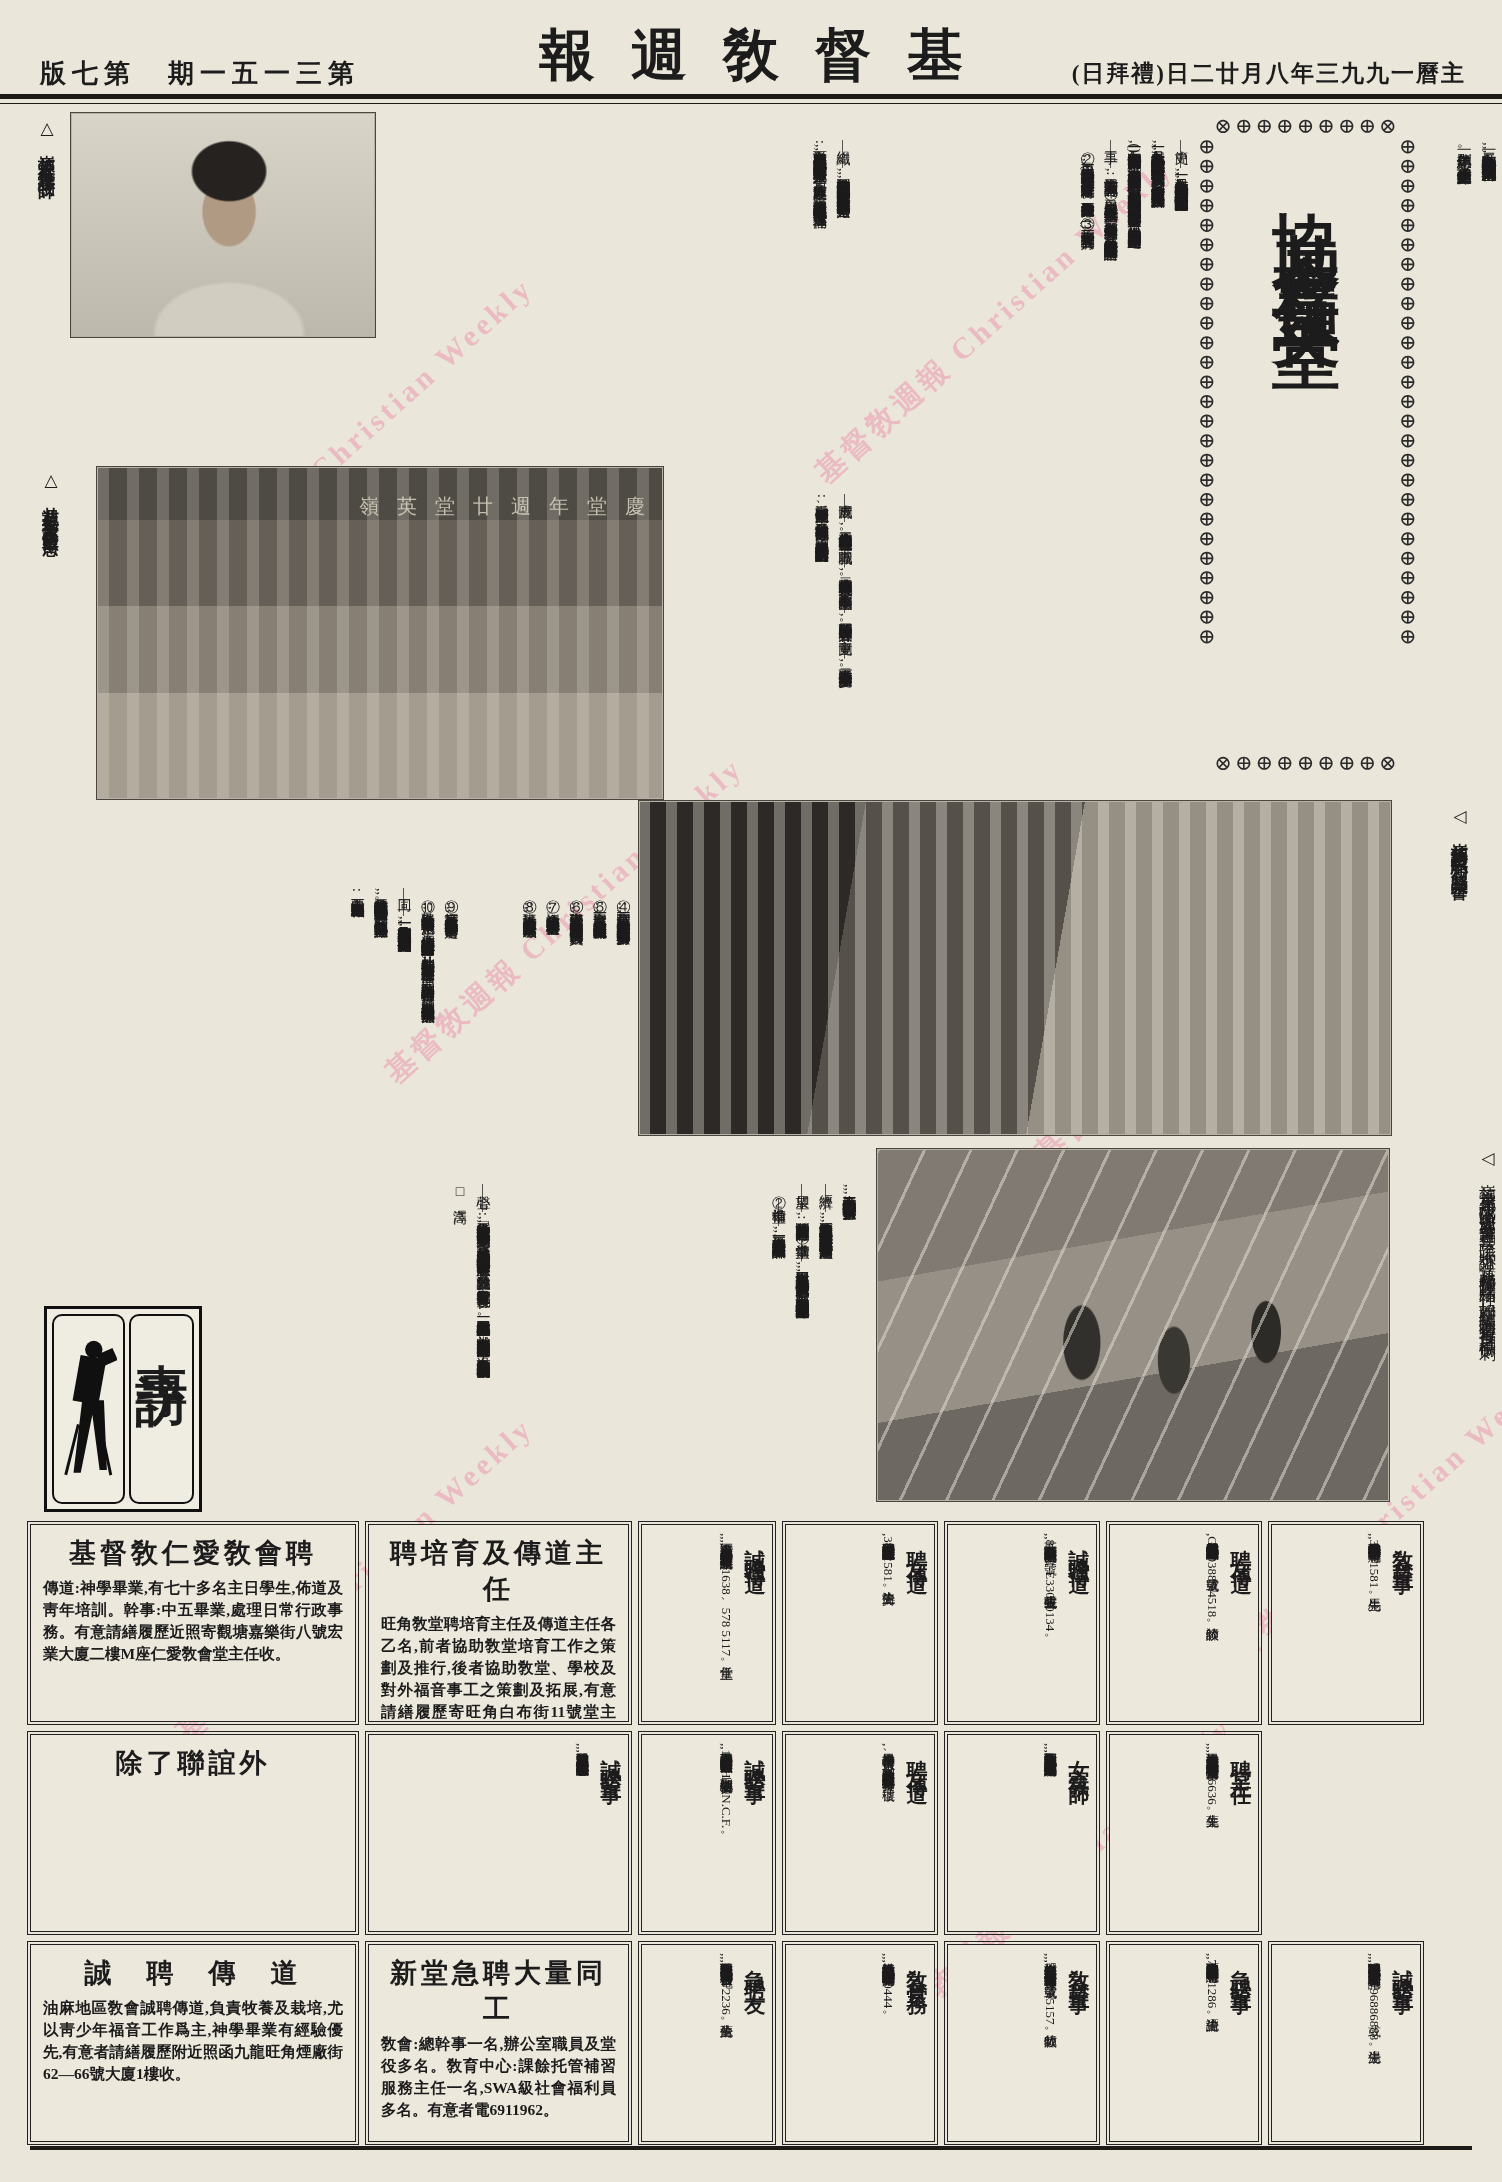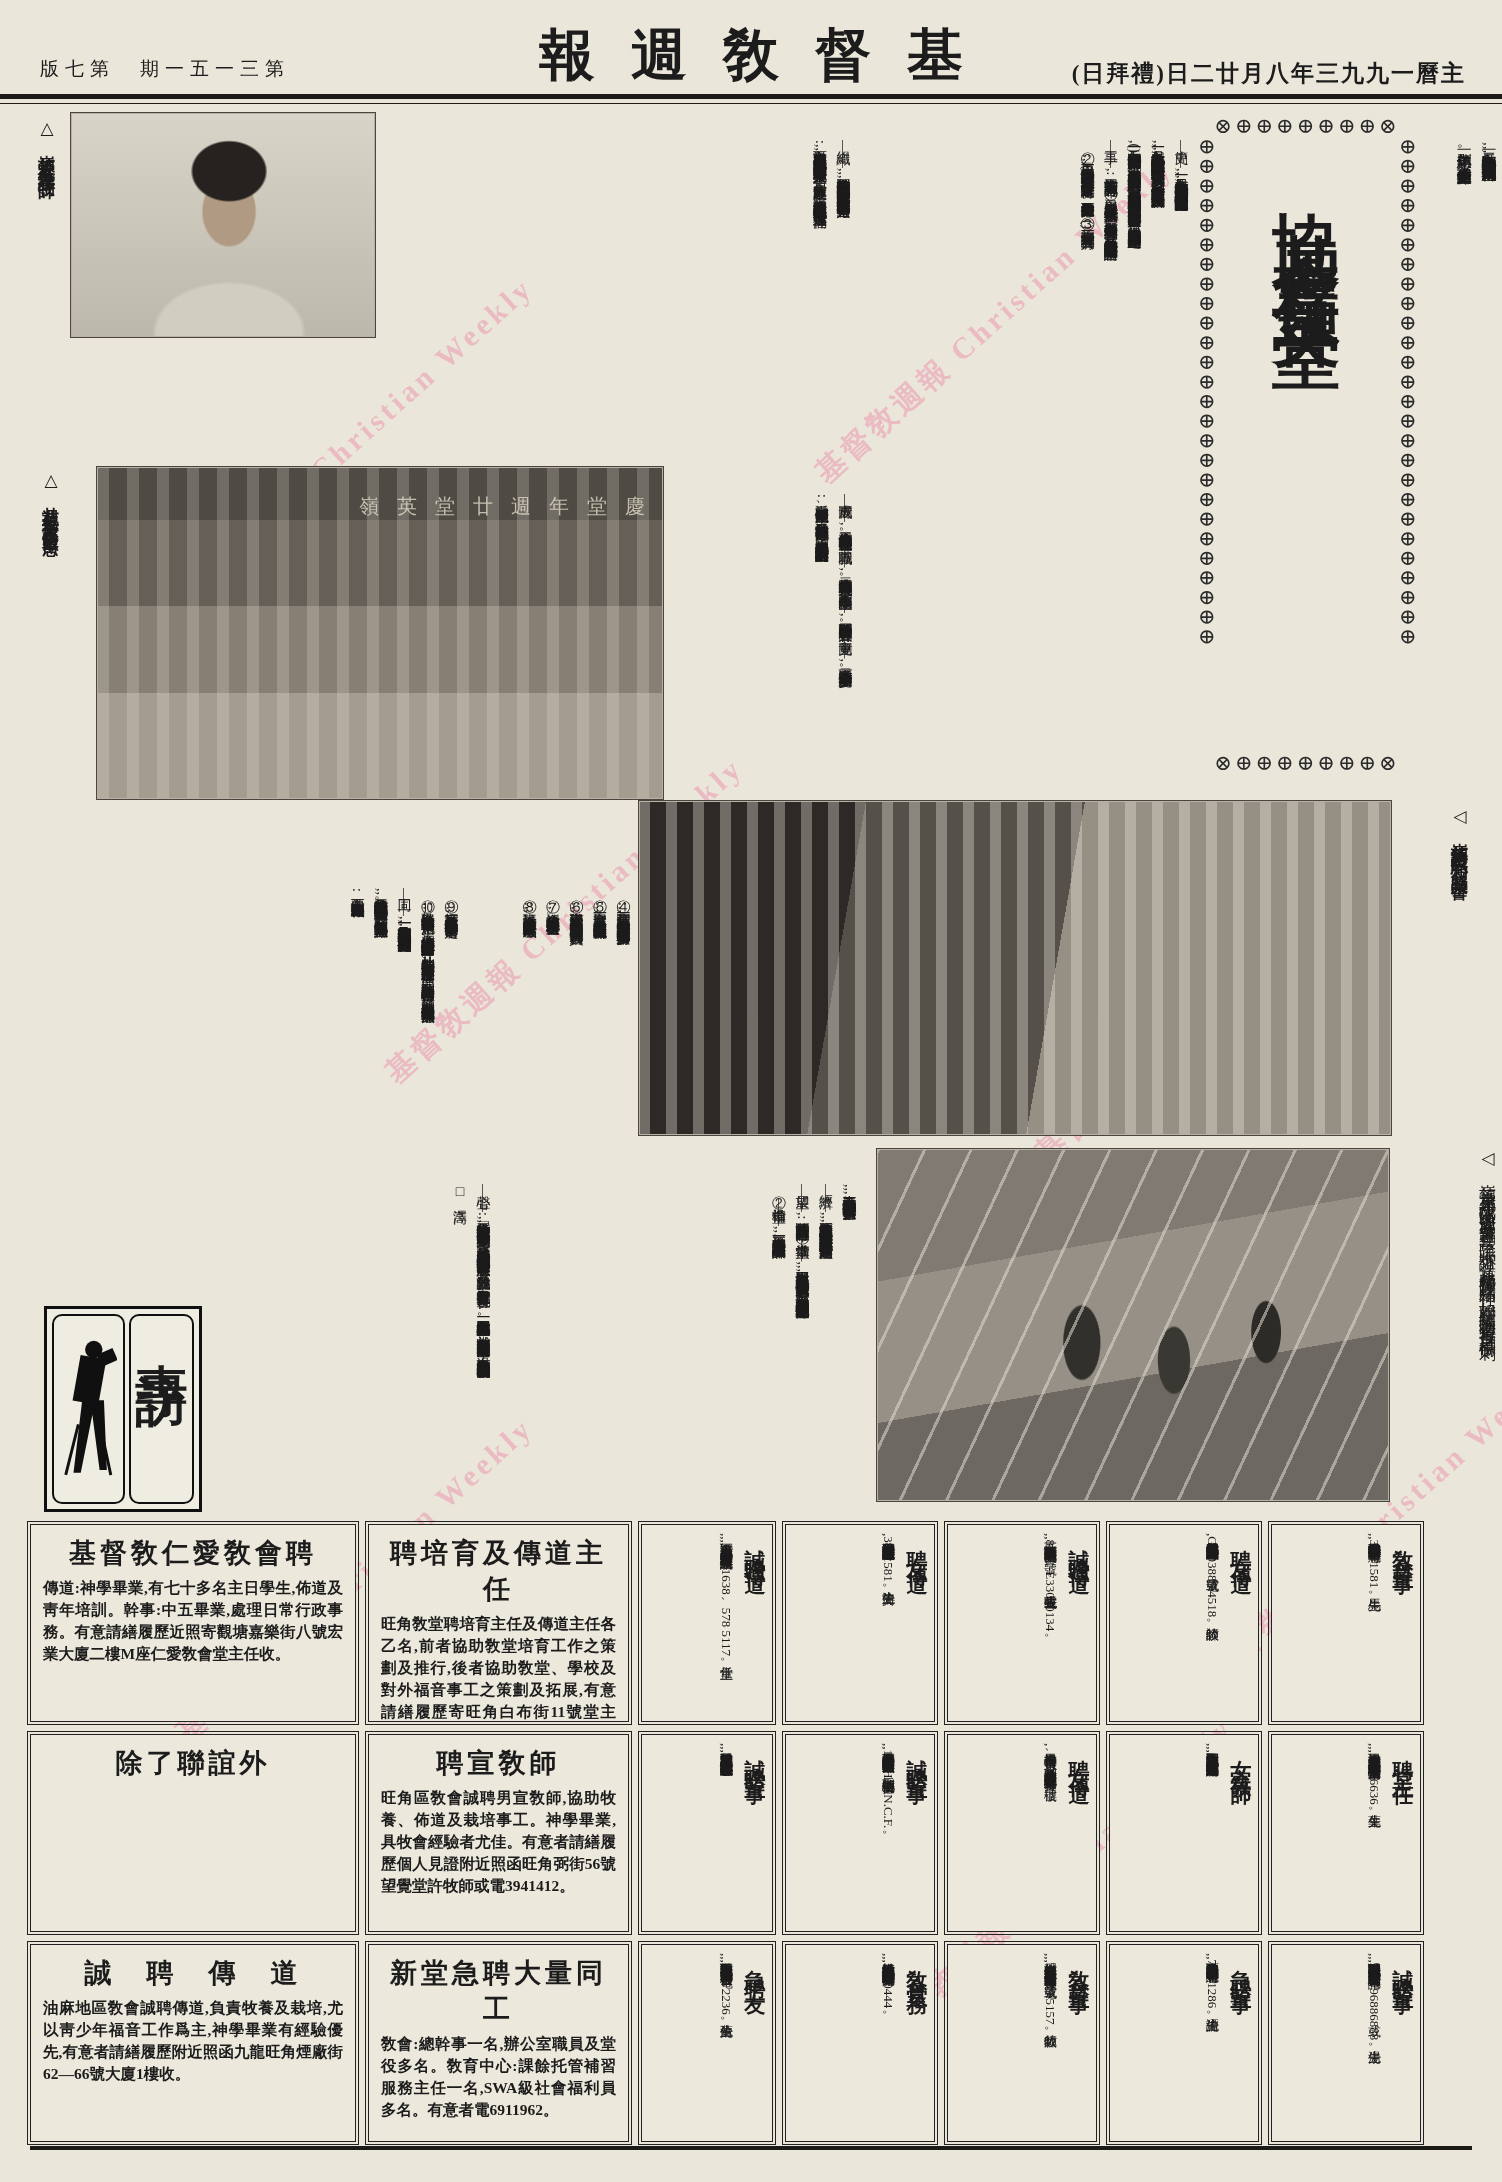--- a/index.html
+++ b/index.html
@@ -1,21 +1,21 @@
 <!DOCTYPE html>
 <html><head>
 <meta charset="utf-8">
 <style>
   html,body{margin:0;padding:0;}
   body{width:1502px;height:2182px;background:#eae6da;position:relative;
        font-family:"Liberation Serif","DejaVu Serif",serif;color:#1c1c1c;overflow:hidden;}
   .page{position:absolute;inset:0;}
 
   
-  .hdr-left{position:absolute;left:40px;top:56px;font-size:19px;font-weight:normal;letter-spacing:6px;}
+  .hdr-left{position:absolute;left:40px;top:56px;font-size:26px;font-weight:bold;letter-spacing:6px;}
   .masthead{position:absolute;left:0;right:0;top:18px;margin:0;text-align:center;
             font-size:56px;font-weight:bold;letter-spacing:36px;text-indent:36px;}
   .hdr-right{position:absolute;right:36px;top:58px;font-size:23px;font-weight:bold;letter-spacing:2px;}
   .rule-a{position:absolute;left:0;right:0;top:94px;height:5px;background:#1d1b18;}
   .rule-b{position:absolute;left:0;right:0;top:103px;height:1px;background:#1d1b18;}
 
   
   .wm{position:absolute;color:#ec9fb4;opacity:.6;font-size:30px;font-weight:bold;
       transform:rotate(-42deg);white-space:nowrap;pointer-events:none;letter-spacing:4px;}
   .wm1{left:120px;top:420px;} .wm2{left:760px;top:300px;} .wm3{left:330px;top:900px;}
@@ -216,24 +216,20 @@
         <div class="ad ad-v"><div class="ad-title">誠聘傳道</div><div class="ad-body">土瓜灣區,男女不拘,神學畢業,有牧會經驗年卅左右,請繕履歷或電712 1638、578 5117堂主任。</div></div>
         <div class="ad ad-v"><div class="ad-title">聘女傳道</div><div class="ad-body">深水埗浸信會誠聘女傳道,有意請繕履歷近照寄深水埗廣利道四號或電3861581龔先生洽。</div></div>
         <div class="ad ad-v"><div class="ad-title">誠聘傳道</div><div class="ad-body">女性,負責一般牧養及關顧工作,函觀塘雲漢街85號E1-E3張先生收或電3040134。</div></div>
         <div class="ad ad-v"><div class="ad-title">聘女傳道</div><div class="ad-body">與敎牧配搭牧養姊妹及主日學事工,函履歷見證寄太古城東海閣G9 03號或電885 4518談牧師。</div></div>
         <div class="ad ad-v"><div class="ad-title">敎會幹事</div><div class="ad-body">聘男委身基督徒任福音堂兼自修室幹事,工作時間下午二至十時主日上午,有意電386 1581馬先生。</div></div>
       </div>
     <div class="ad-row">
         <div class="ad ad-h">
           <div class="ad-title">除了聯誼外</div>
         </div>
-        <div class="ad ad-h">
-          <div class="ad-title">聘宣敎師</div>
-          <div class="ad-body">旺角區敎會誠聘男宣敎師,協助牧養、佈道及栽培事工。神學畢業,具牧會經驗者尤佳。有意者請繕履歷個人見證附近照函旺角弼街56號望覺堂許牧師或電3941412。</div>
-        </div>
         <div class="ad ad-v"><div class="ad-title">誠聘幹事</div><div class="ad-body">禮賢會慈雲山堂急聘幹事,中學程度,懂簿記中文電腦優先,繕履歷鑽石山鳳德邨恩慈學校伍牧師。</div></div>
         <div class="ad ad-v"><div class="ad-title">誠聘幹事</div><div class="ad-body">神學及護理畢業,協助推展護士團契,函履歷近照彌敦道138號聖安德烈中心二樓H.K.N.C.F.。</div></div>
         <div class="ad ad-v"><div class="ad-title">聘女傳道</div><div class="ad-body">神學畢業,負責主日學、團契及協助牧會,有意請繕履歷,郵寄官塘康寧道75號一樓。</div></div>
         <div class="ad ad-v"><div class="ad-title">女宣敎師</div><div class="ad-body">屯門區聖公會聘女宣敎師,須受神學訓練,有經驗者優先,請繕履歷近照函屯門興才街一號。</div></div>
         <div class="ad ad-v"><div class="ad-title">聘堂主任</div><div class="ad-body">神學畢業,有心於社區福音發展,已婚三十歲以上,五年牧會經驗,電梨木樹浸信會420 6636葉先生。</div></div>
       </div>
     <div class="ad-row">
         <div class="ad ad-h">
           <div class="ad-title">誠　聘　傳　道</div>
           <div class="ad-body">油麻地區敎會誠聘傳道,負責牧養及栽培,尤以靑少年福音工作爲主,神學畢業有經驗優先,有意者請繕履歷附近照函九龍旺角煙廠街62—66號大廈1樓收。</div>

